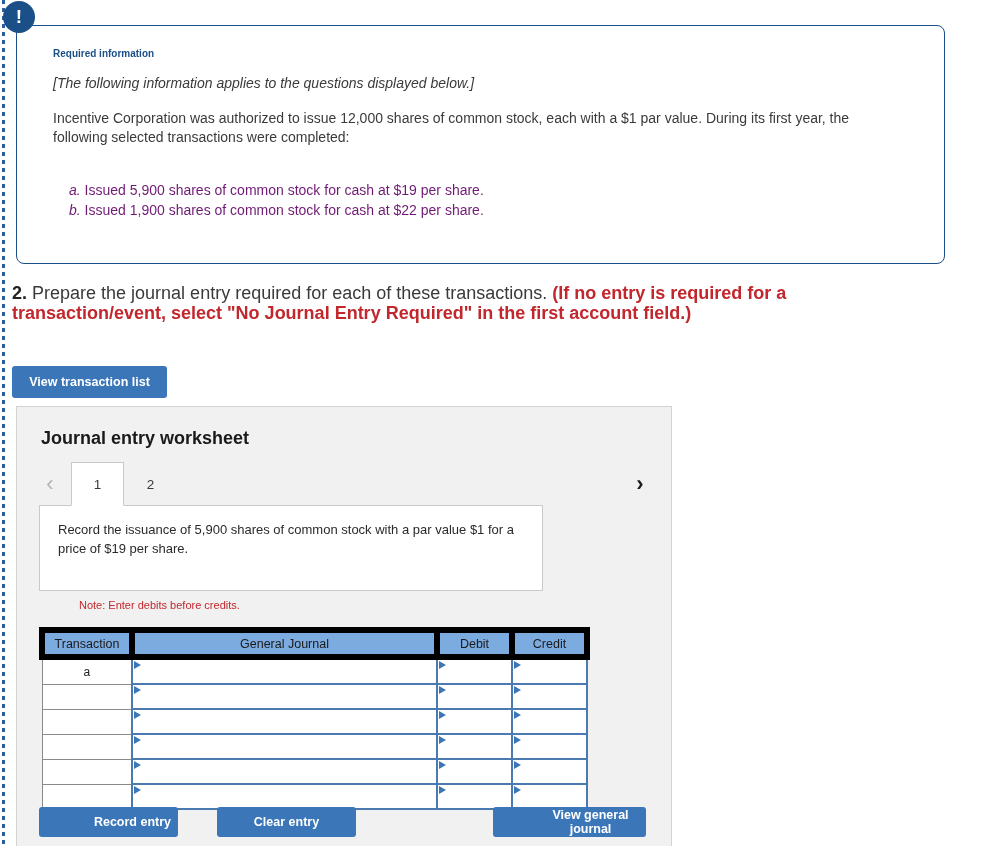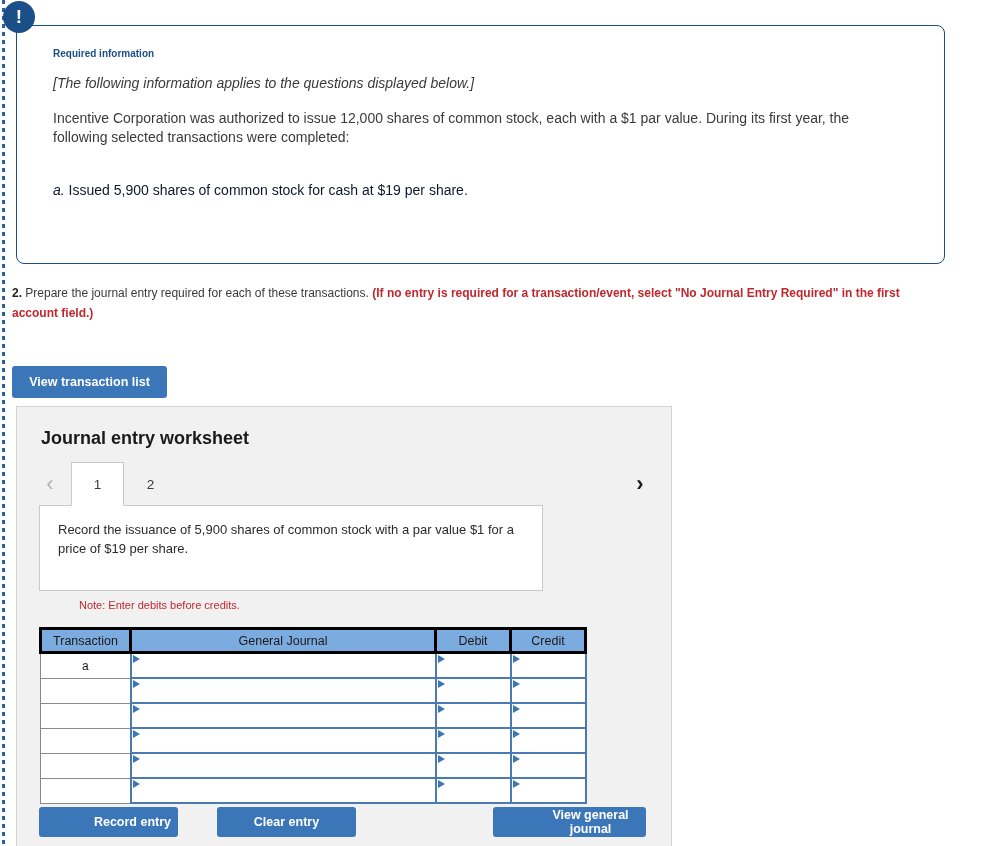--- a/index.html
+++ b/index.html
@@ -73,35 +73,35 @@
   }
   #req-para {
     font-size: 14px;
     color: #3a3a3a;
     line-height: 19px;
     margin: 0 0 34px 0;
     max-width: 840px;
   }
   .req-item {
     font-size: 14px;
-    color: #0f172a;
+    color: #701a75;
     line-height: 19.5px;
-    margin-left: 0;
+    margin-left: 16px;
   }
   .req-item i {
     font-style: italic;
   }
 
   
   #question {
     position: absolute;
     left: 12px;
     top: 283px;
     width: 900px;
-    font-size: 12px;
+    font-size: 18px;
     line-height: 20px;
     color: #3a3a3a;
   }
   #question .qnum {
     font-weight: bold;
     color: #222222;
   }
   #question .qred {
     color: #c1272d;
     font-weight: bold;
@@ -231,21 +231,21 @@
   
   #journal-table {
     position: absolute;
     left: 22px;
     top: 220px;
     border-collapse: collapse;
     table-layout: fixed;
   }
   #journal-table th {
     background: #7cabdf;
-    border: 3px solid #000000;
+    border: 6px solid #000000;
     font-size: 12.5px;
     font-weight: normal;
     color: #1a1a1a;
     height: 21px;
     padding: 0;
     text-align: center;
   }
   #journal-table td {
     padding: 0;
     height: 23px;
@@ -306,20 +306,21 @@
 <body>
 
 <div id="left-rail"></div>
 
 <div id="req-box">
   <div id="req-inner">
     <div id="req-title">Required information</div>
     <div id="req-italic">[The following information applies to the questions displayed below.]</div>
     <div id="req-para">Incentive Corporation was authorized to issue 12,000 shares of common stock, each with a $1 par value. During its first year, the following selected transactions were completed:</div>
     <div class="req-item"><i>a.</i><span> Issued 5,900 shares of common stock for cash at $19 per share.</span></div>
+    <div class="req-item"><i>b.</i><span> Issued 1,900 shares of common stock for cash at $22 per share.</span></div>
   </div>
 </div>
 <div id="req-badge">!</div>
 
 <div id="question">
   <span class="qnum">2.</span><span> Prepare the journal entry required for each of these transactions. </span><span class="qred">(If no entry is required for a transaction/event, select "No Journal Entry Required" in the first account field.)</span>
 </div>
 
 <button class="btn" id="btn-view-transaction-list">View transaction list</button>
 

